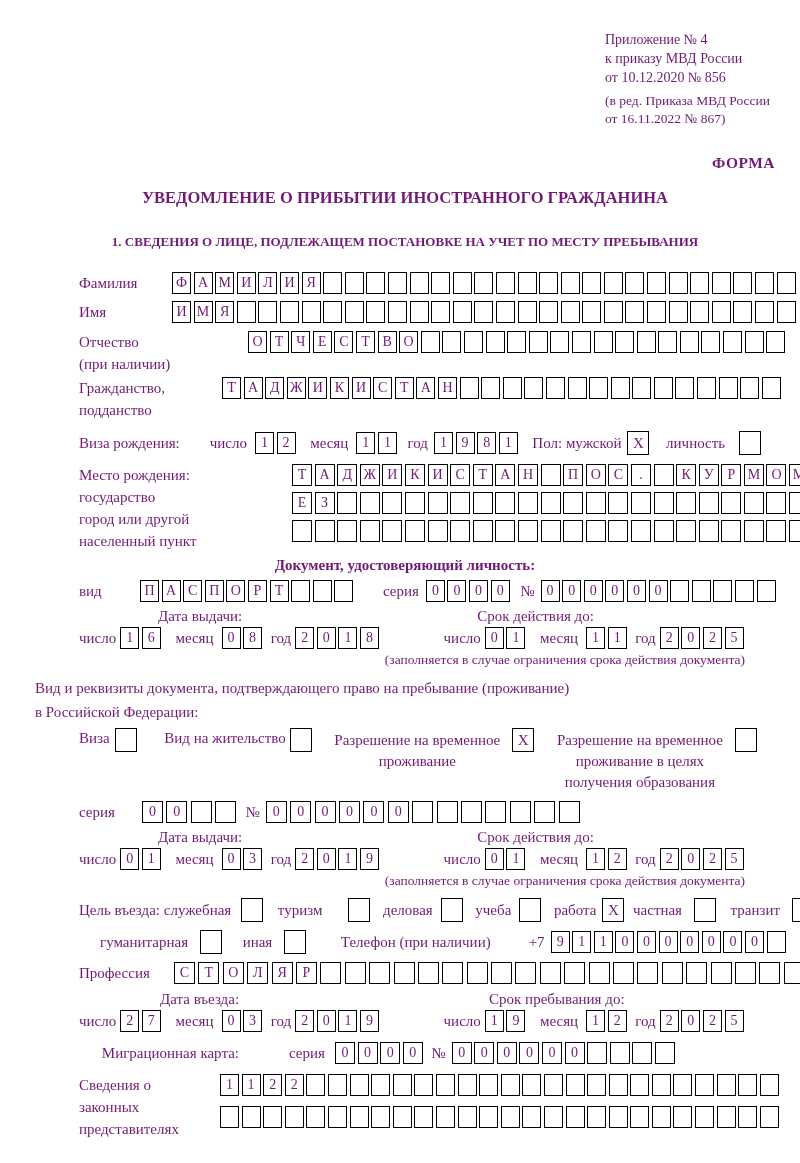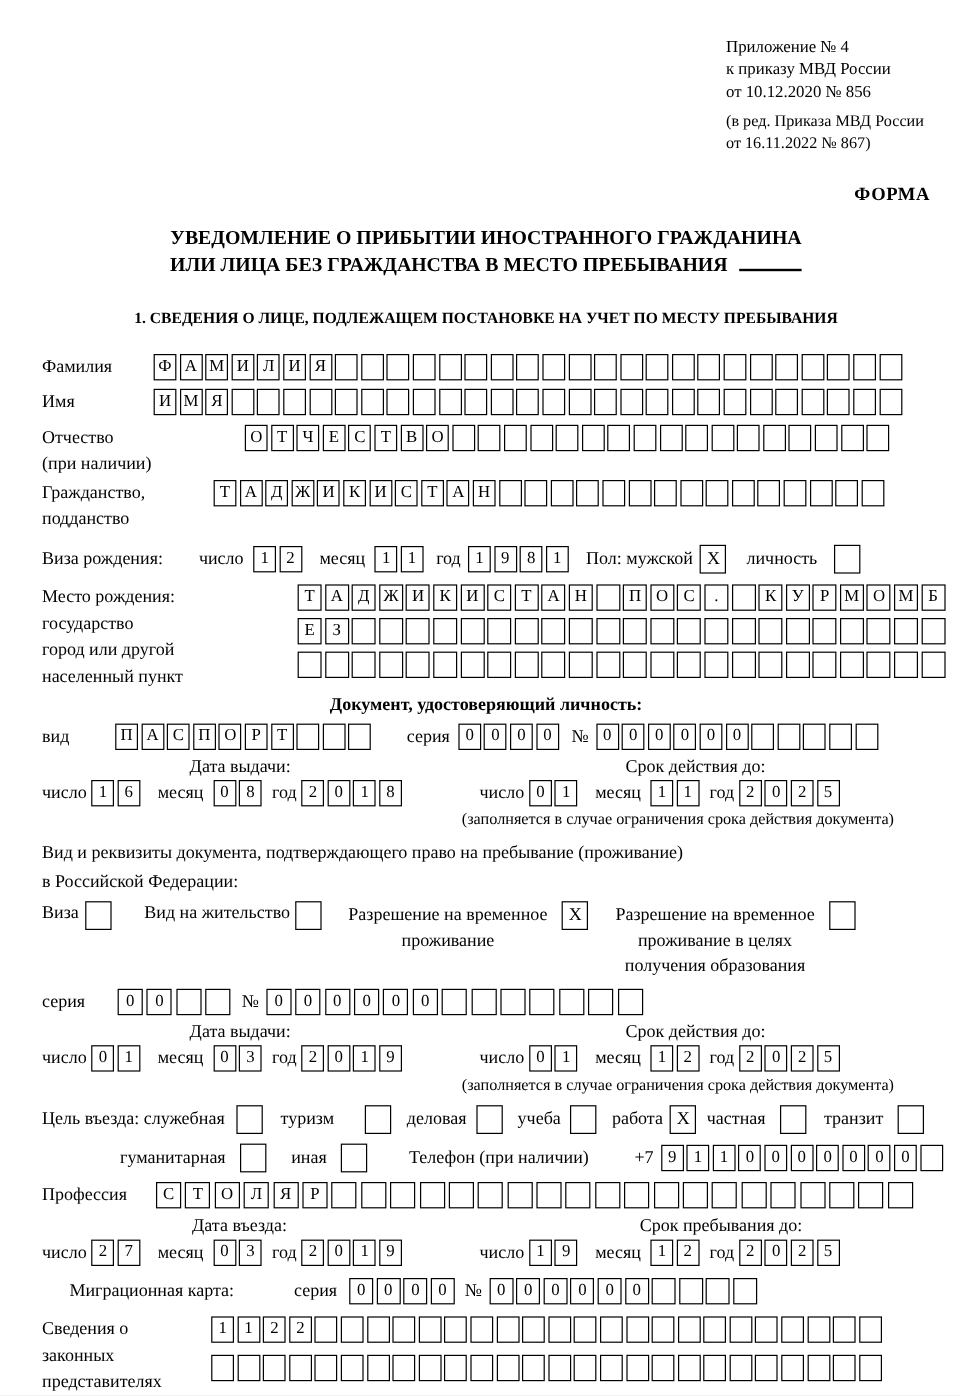--- a/index.html
+++ b/index.html
@@ -1,17 +1,17 @@
 <!DOCTYPE html>
 <html><head>
 <meta charset="utf-8">
 <style>
   html,body{margin:0;padding:0;background:#e8e8e8;}
   .page{
-    width:800px;height:1163px;background:#ffffff;color:#000000;
+    width:800px;height:1163px;background:#ffffff;color:#701a75;
     font-family:"Liberation Serif","DejaVu Serif",serif;
     font-size:15px;box-sizing:border-box;
     padding:30px 25px 0 35px;position:relative;overflow:hidden;margin:0 auto;
   }
   .topright{margin-left:auto;width:170px;font-size:14px;line-height:19px;white-space:nowrap;}
   .topright .rev{margin-top:5px;font-size:13.5px;line-height:18px;}
   .forma{text-align:right;font-weight:bold;font-size:15.5px;margin-top:26px;letter-spacing:.5px;}
   .title{ text-align:center;font-weight:bold;font-size:16.5px;line-height:23px;margin-top:14px;}
   .blankline{display:inline-block;width:52px;border-bottom:2px solid #000;margin-left:10px;}
   .section1{text-align:center;font-weight:bold;font-size:13px;margin-top:25px;}
@@ -19,24 +19,24 @@
   .row.top{align-items:flex-start;}
   .cells{display:flex;flex:none;}
   .cell{
     flex:none;display:inline-flex;align-items:center;justify-content:center;
     width:17px;height:20px;border:1.6px solid #000;margin-right:2.6px;
     font-size:14px;line-height:1;
   }
   .w .cell{width:18px;}
   .w2 .cell{width:19px;margin-right:3.4px;}
   .cb .cell{width:20px;height:22px;font-size:15px;}
-  .lbl{flex:none;}
+  .lbl{flex:none;margin-left:44px;}
   .mlabel div{line-height:22px;}
   .note{font-size:13.5px;}
-  .hdr{font-size:15px;gap:44px;}
+  .hdr{font-size:15px;}
   .center2{text-align:center;line-height:21px;}
   .vgap3{display:flex;flex-direction:column;}
 </style>
 </head>
 <body>
 
 <div class="page">
 
   <div class="topright">
     <div>Приложение № 4</div>
@@ -45,21 +45,20 @@
     <div class="rev">
       <div>(в ред. Приказа МВД России</div>
       <div>от 16.11.2022 № 867)</div>
     </div>
   </div>
 
   <div class="forma">ФОРМА</div>
 
   <div class="title">
     <div>УВЕДОМЛЕНИЕ О ПРИБЫТИИ ИНОСТРАННОГО ГРАЖДАНИНА</div>
-    <div><span>ИЛИ ЛИЦА БЕЗ ГРАЖДАНСТВА В МЕСТО ПРЕБЫВАНИЯ</span><span class="blankline"></span></div>
   </div>
 
   <div class="section1">1. СВЕДЕНИЯ О ЛИЦЕ, ПОДЛЕЖАЩЕМ ПОСТАНОВКЕ НА УЧЕТ ПО МЕСТУ ПРЕБЫВАНИЯ</div>
 
   <div class="row" style="margin-top:22px;">
     <span class="lbl" style="width:93px;">Фамилия</span>
     <span class="cells">
         <span class="cell">Ф</span>
         <span class="cell">А</span>
         <span class="cell">М</span>

